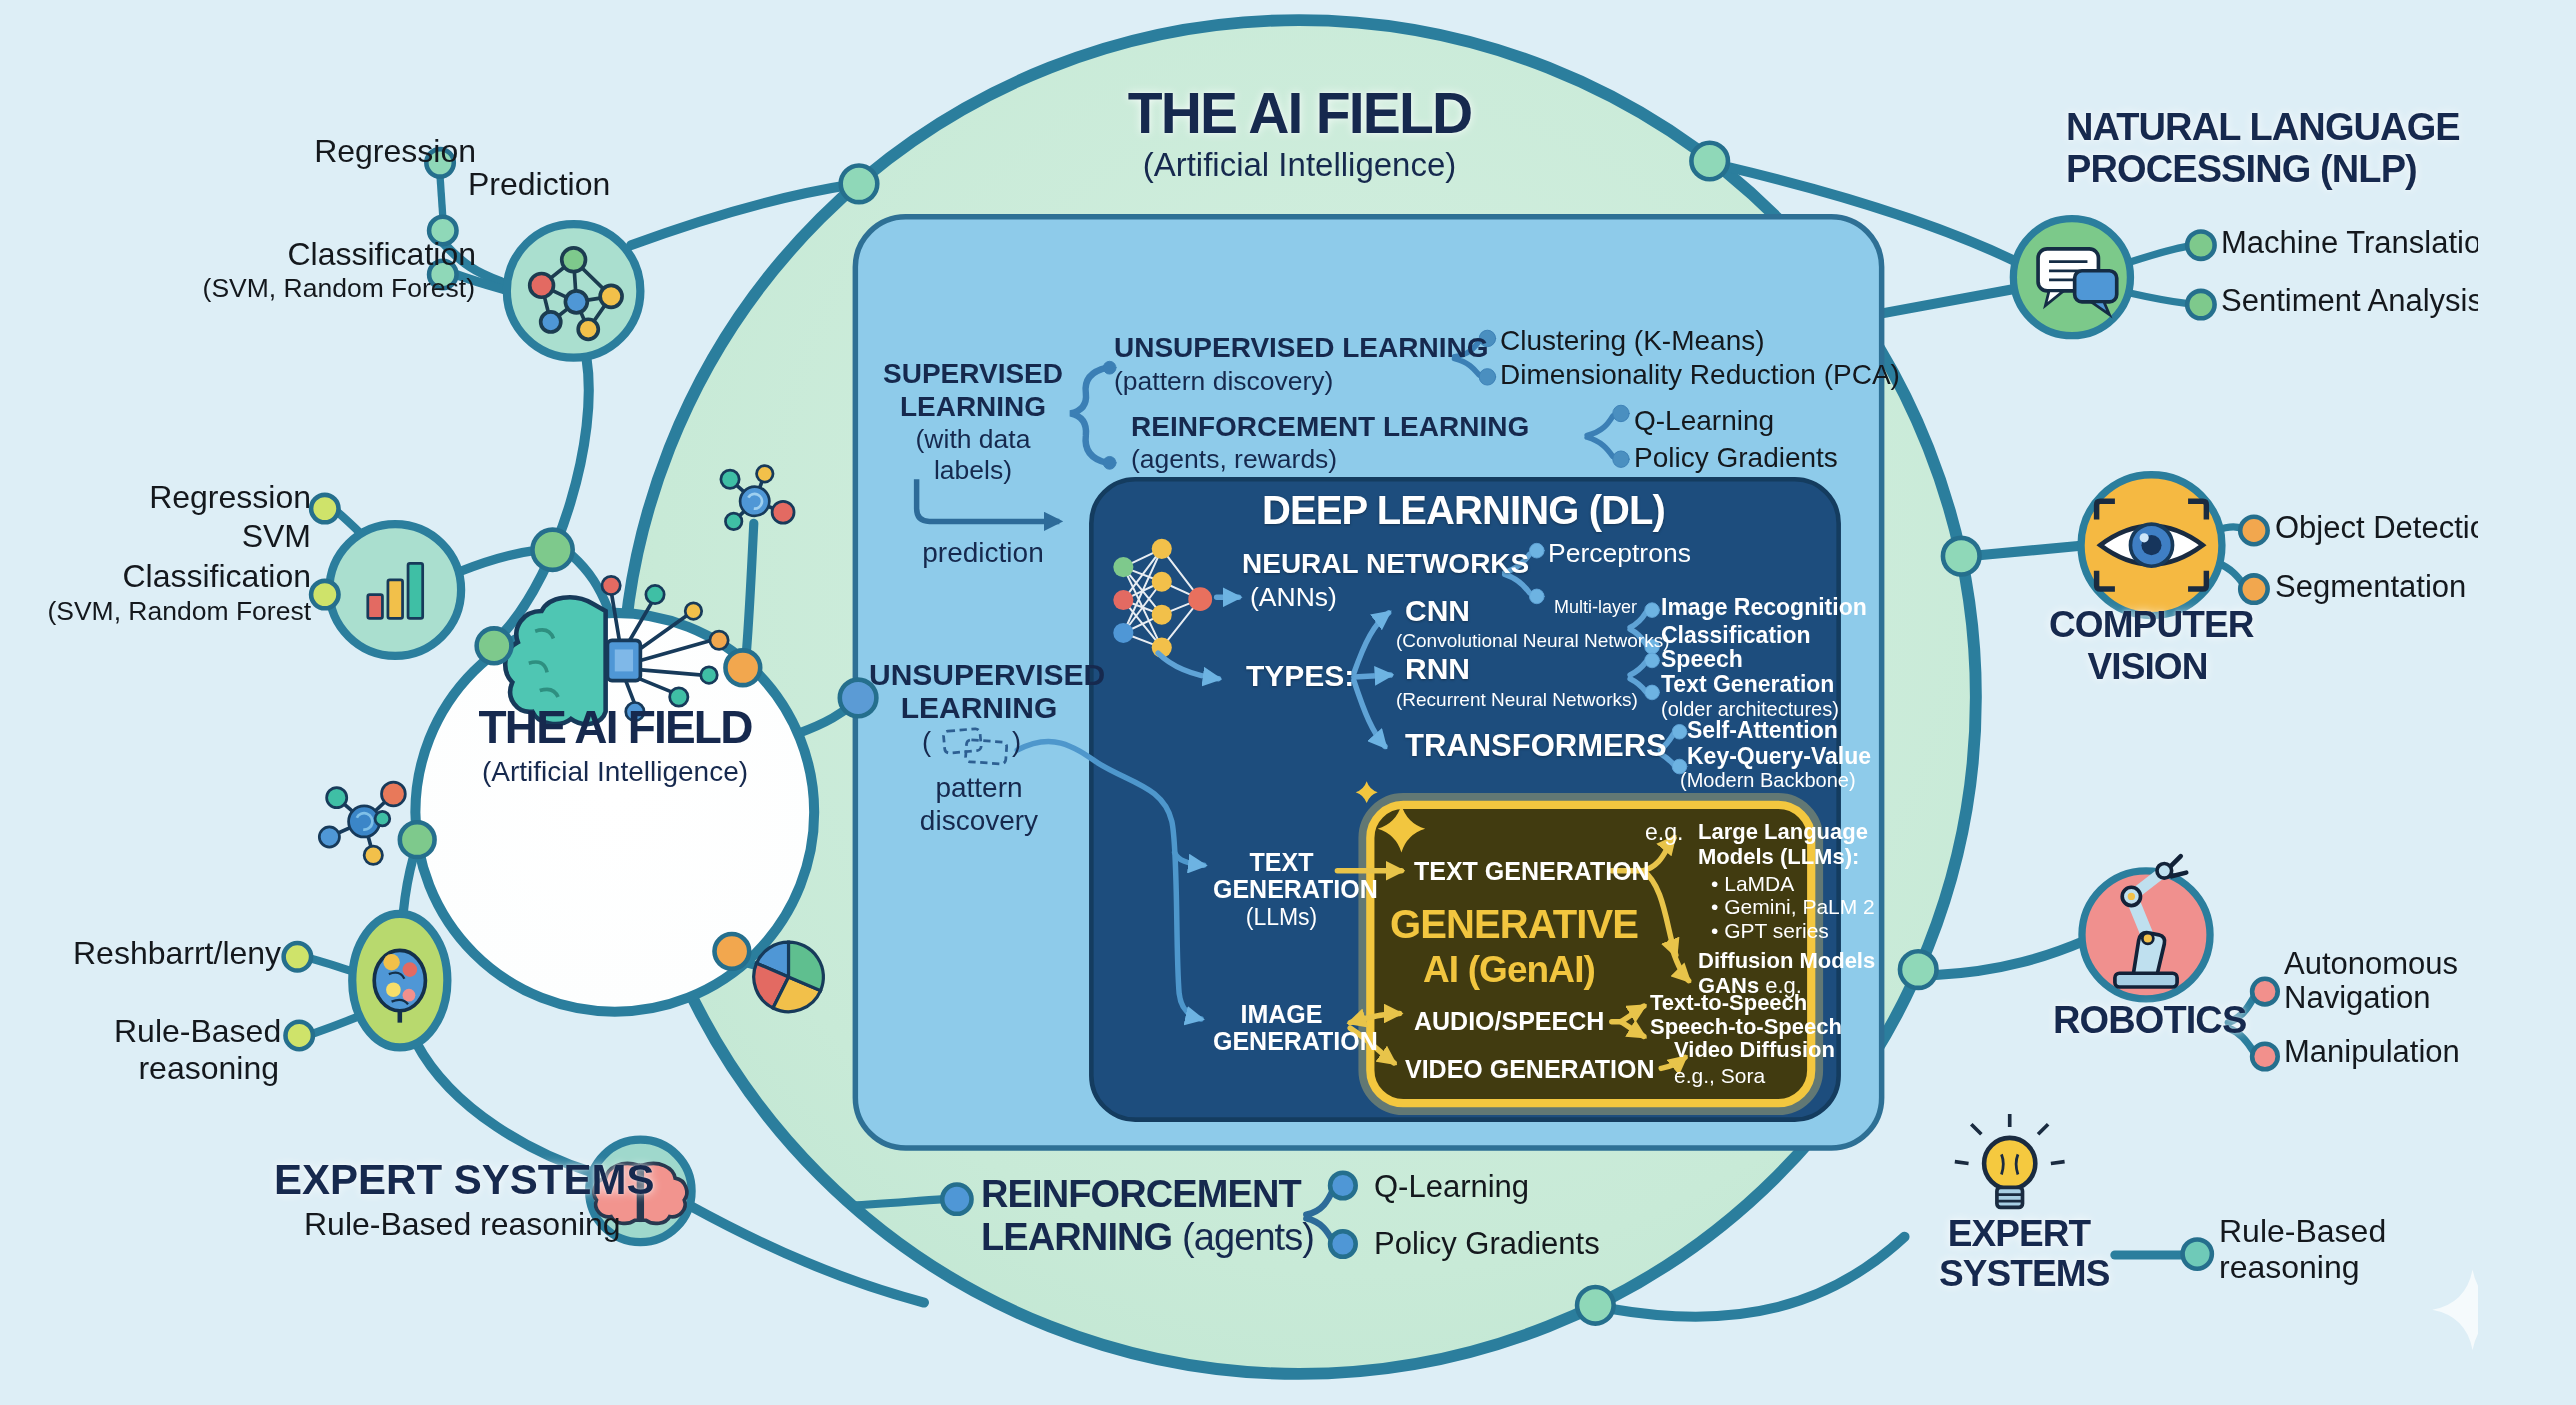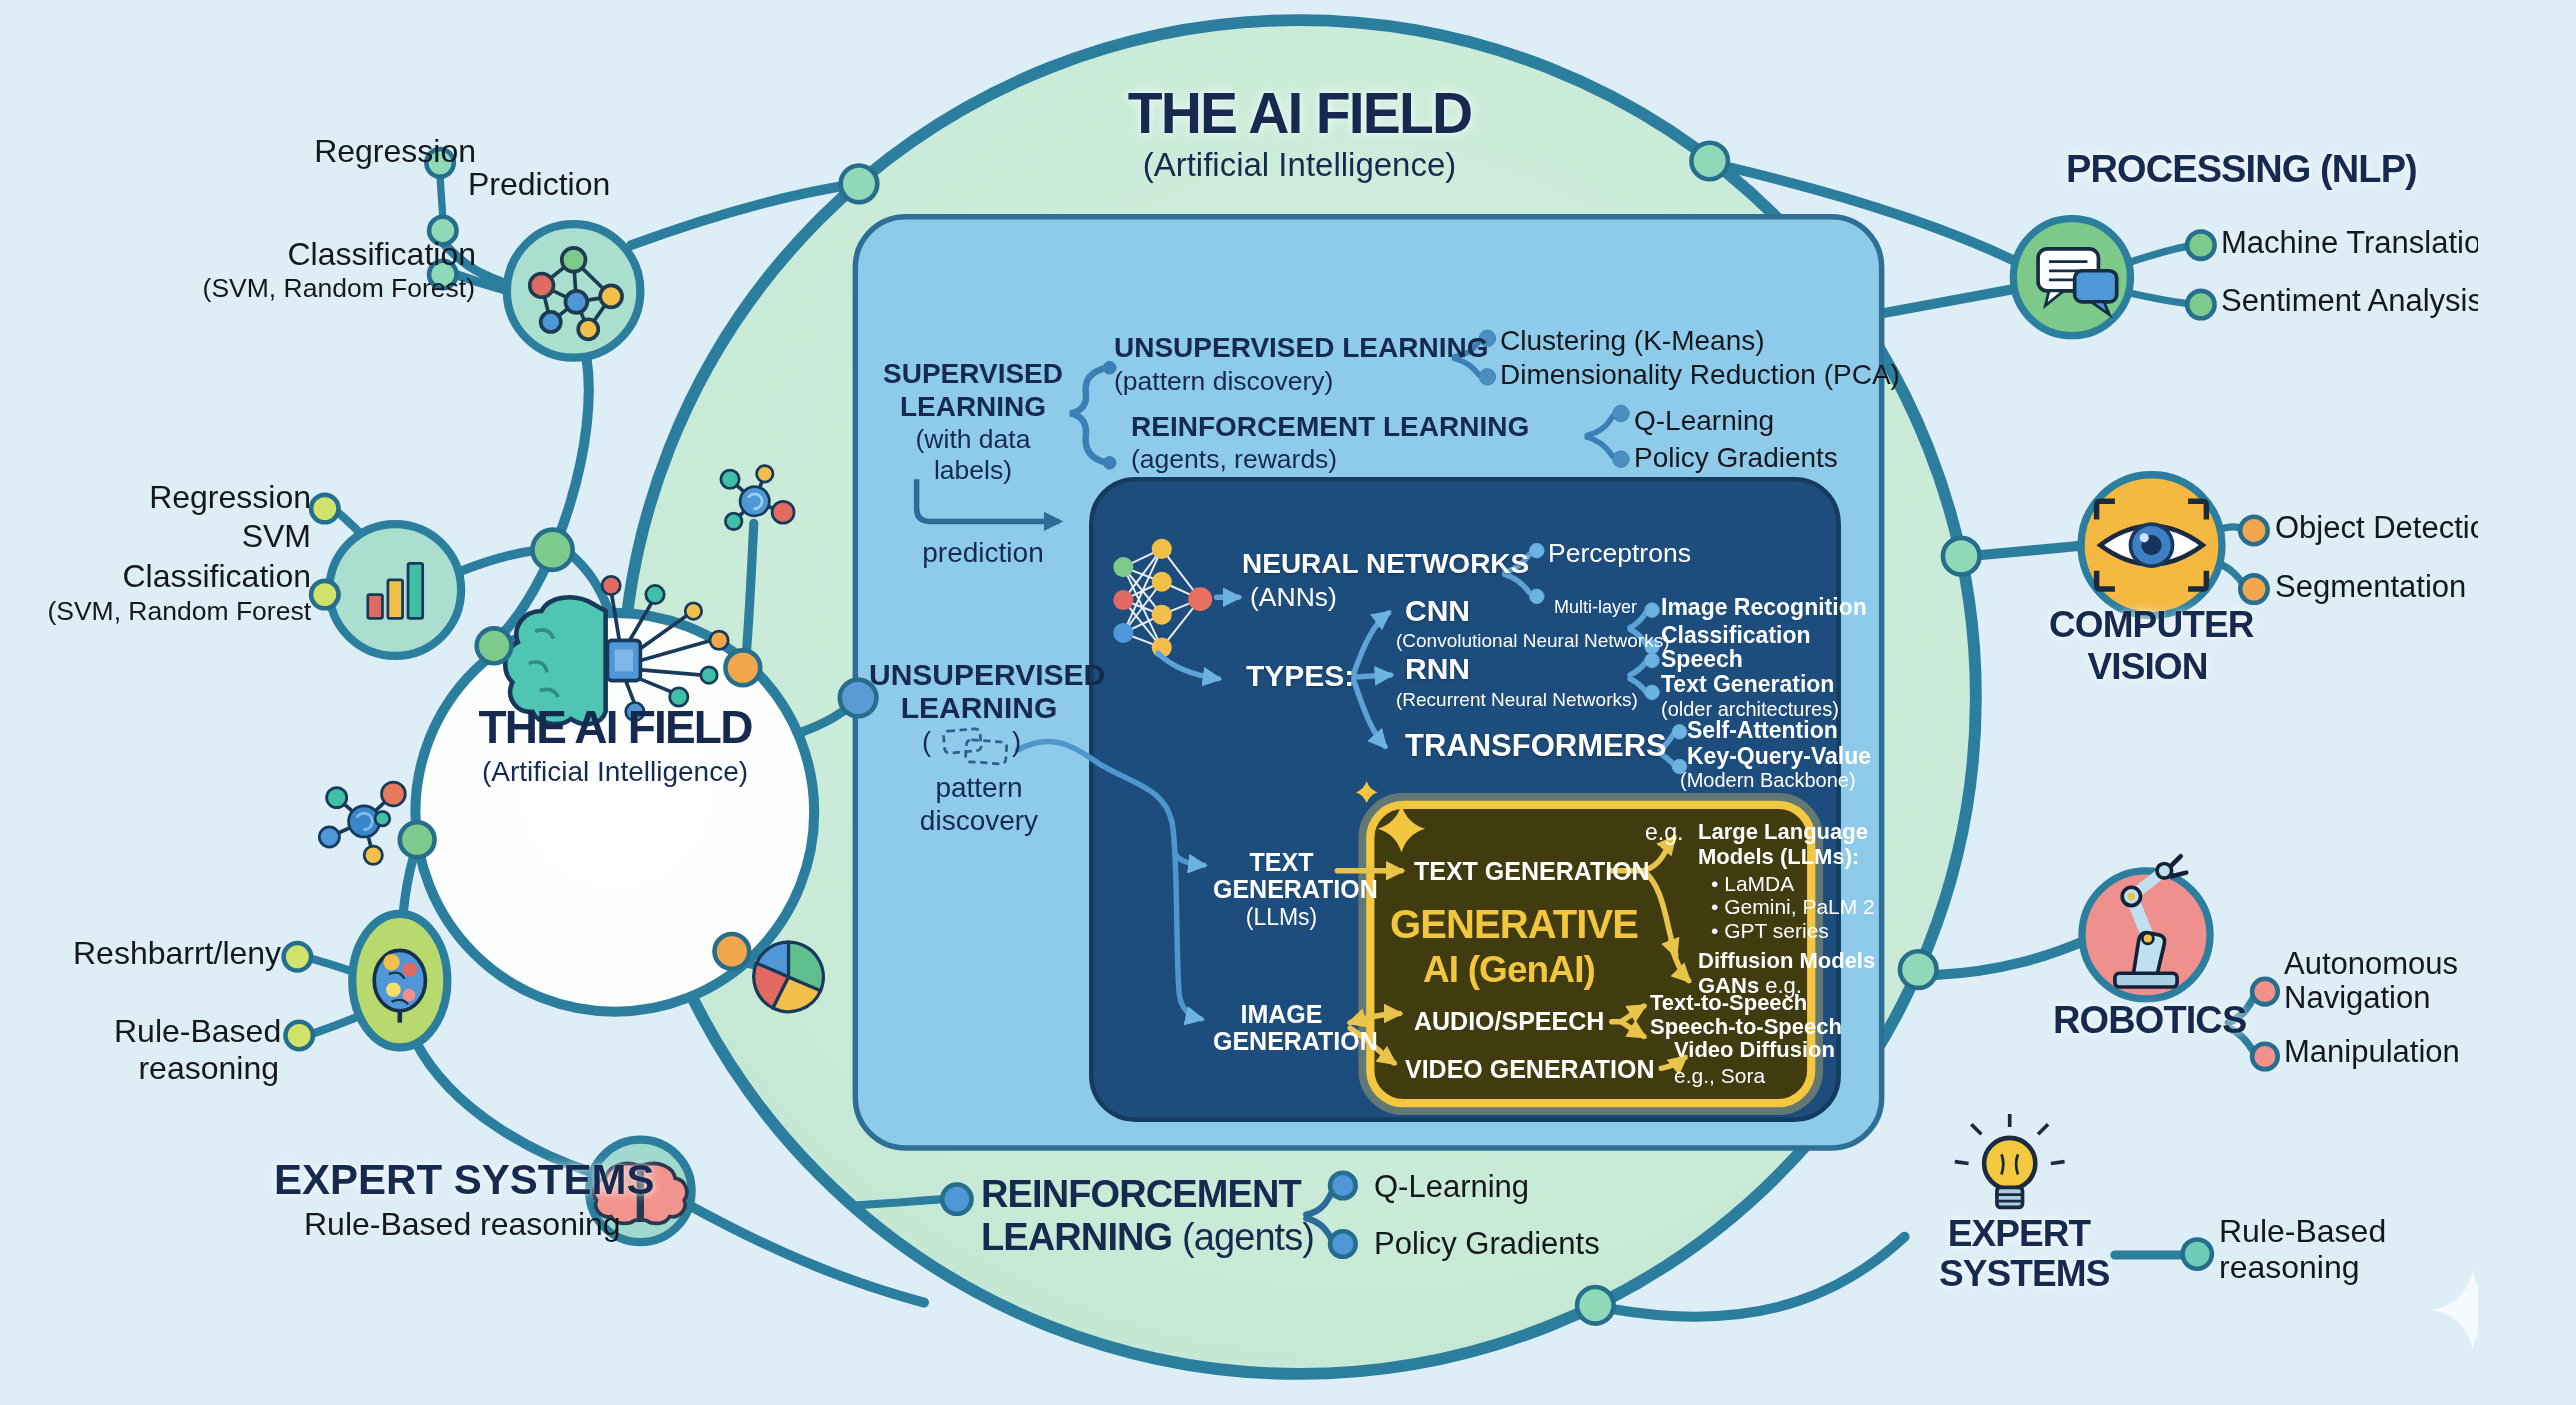--- a/index.html
+++ b/index.html
@@ -358,20 +358,21 @@
 <div class="t" style="left:1634px;top:443px;font-size:28px;">Policy Gradients</div>
 
 <div class="t navy ctr" style="left:910px;top:538px;width:146px;font-size:28px;">prediction</div>
 <div class="t b navy ctr" style="left:869px;top:659px;width:220px;font-size:30px;">UNSUPERVISED</div>
 <div class="t b navy ctr" style="left:869px;top:692px;width:220px;font-size:30px;">LEARNING</div>
 <div class="t navy" style="left:922px;top:728px;font-size:27.4px;">(</div>
 <div class="t navy" style="left:1012px;top:728px;font-size:27.4px;">)</div>
 <div class="t navy ctr" style="left:869px;top:773px;width:220px;font-size:28px;">pattern</div>
 <div class="t navy ctr" style="left:869px;top:806px;width:220px;font-size:28px;">discovery</div>
 
+<div class="t b w ctr ls1 dsh" style="left:1189px;top:490px;width:549px;font-size:40px;">DEEP LEARNING (DL)</div>
 <div class="t b w dsh" style="left:1242px;top:549px;font-size:28px;">NEURAL NETWORKS</div>
 <div class="t w" style="left:1250px;top:584px;font-size:26.5px;">(ANNs)</div>
 <div class="t w" style="left:1548px;top:540px;font-size:26.5px;">Perceptrons</div>
 <div class="t w" style="left:1548px;top:598px;font-size:18px;margin-left:6px;">Multi-layer</div>
 <div class="t b w dsh" style="left:1246px;top:660px;font-size:30px;">TYPES:</div>
 <div class="t b w dsh" style="left:1405px;top:595px;font-size:30px;">CNN</div>
 <div class="t w" style="left:1396px;top:631px;font-size:19px;">(Convolutional Neural Networks)</div>
 <div class="t b w" style="left:1661px;top:596px;font-size:23px;">Image Recognition</div>
 <div class="t b w" style="left:1661px;top:624px;font-size:23px;">Classification</div>
 <div class="t b w dsh" style="left:1405px;top:653px;font-size:30px;">RNN</div>
@@ -424,20 +425,21 @@
 
 <div class="t b navy ctr ls2" style="left:457px;top:704px;width:316px;font-size:46px;">THE AI FIELD</div>
 <div class="t navy ctr" style="left:457px;top:757px;width:316px;font-size:28px;">(Artificial Intelligence)</div>
 
 <div class="t rt" style="left:73px;top:937px;width:206px;font-size:32px;">Reshbarrt/leny</div>
 <div class="t rt" style="left:114px;top:1015px;width:165px;font-size:32px;">Rule-Based</div>
 <div class="t rt" style="left:114px;top:1052px;width:165px;font-size:32px;">reasoning</div>
 <div class="t b navy glow" style="left:274px;top:1158px;font-size:42px;">EXPERT SYSTEMS</div>
 <div class="t" style="left:304px;top:1208px;font-size:32px;">Rule-Based reasoning</div>
 
+<div class="t b navy ls1 glow" style="left:2066px;top:108px;font-size:38px;">NATURAL LANGUAGE</div>
 <div class="t b navy ls1 glow" style="left:2066px;top:150px;font-size:38px;">PROCESSING (NLP)</div>
 <div class="t" style="left:2221px;top:227px;font-size:31px;">Machine Translation</div>
 <div class="t" style="left:2221px;top:285px;font-size:31px;">Sentiment Analysis</div>
 
 <div class="t b navy ctr ls1 glow" style="left:2049px;top:606px;width:197px;font-size:37px;">COMPUTER</div>
 <div class="t b navy ctr ls1 glow" style="left:2049px;top:648px;width:197px;font-size:37px;">VISION</div>
 <div class="t" style="left:2275px;top:512px;font-size:31px;">Object Detection</div>
 <div class="t" style="left:2275px;top:571px;font-size:31px;">Segmentation</div>
 
 <div class="t b navy ls1 glow" style="left:2053px;top:1001px;font-size:38px;">ROBOTICS</div>

